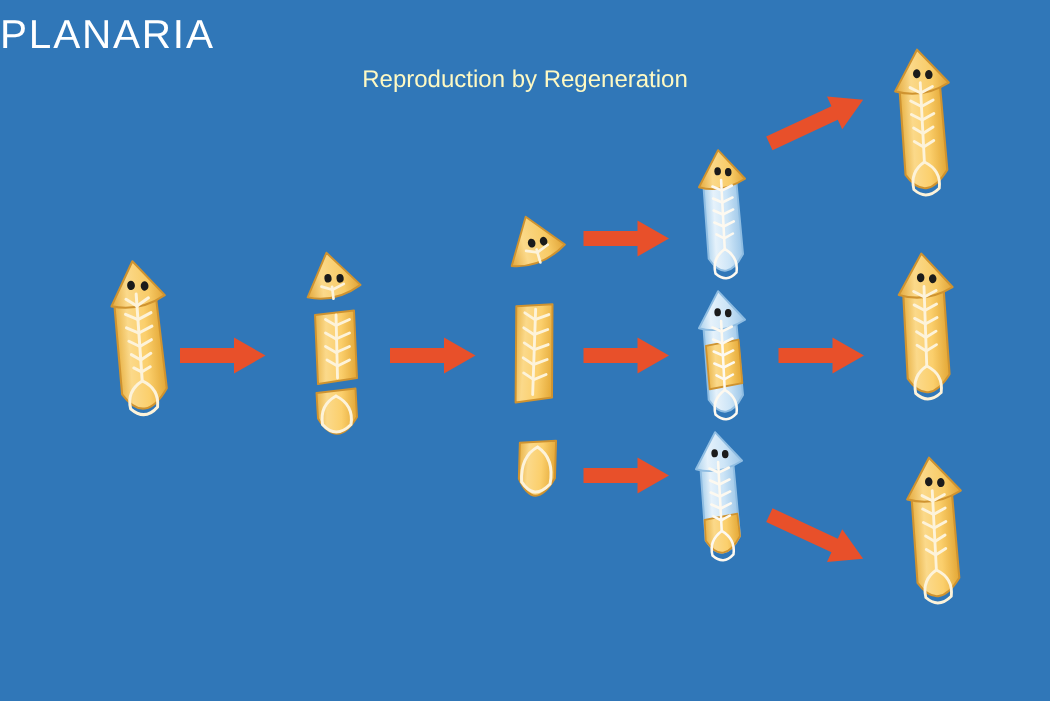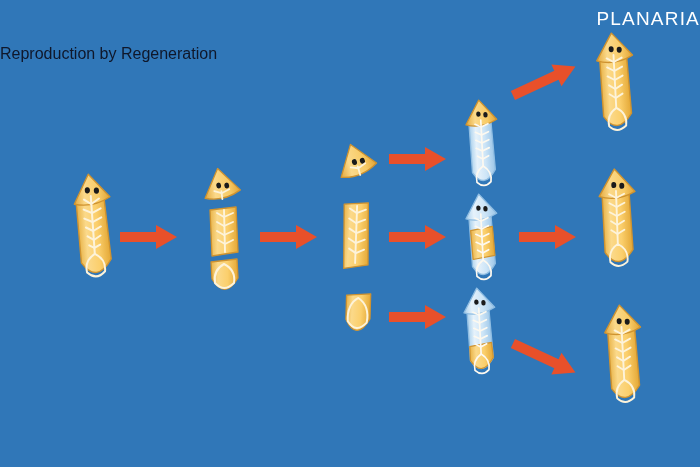--- a/index.html
+++ b/index.html
@@ -5,26 +5,26 @@
   html,body{margin:0;padding:0;}
   body{
     width:700px;height:467px;overflow:hidden;
     background:#3077b8;
     font-family:"Liberation Sans", sans-serif;
     position:relative;
   }
   #stage{position:absolute;inset:0;}
   .title{
     position:absolute;left:0;right:0;top:8px;
-    text-align:right;color:#ffffff;
-    font-size:19px;letter-spacing:1.2px;font-weight:400;
+    text-align:left;color:#ffffff;
+    font-size:27px;letter-spacing:1.2px;font-weight:400;
   }
   .subtitle{
     position:absolute;left:0;right:0;top:45px;
-    color:#0f172a;
+    text-align:center;color:#fef9c3;
     font-size:16px;font-weight:400;
   }
   .node{position:absolute;}
   svg{display:block;overflow:visible;}
 </style>
 </head>
 <body style="background: rgb(48, 119, 184);">
 
 <div id="stage">
 

